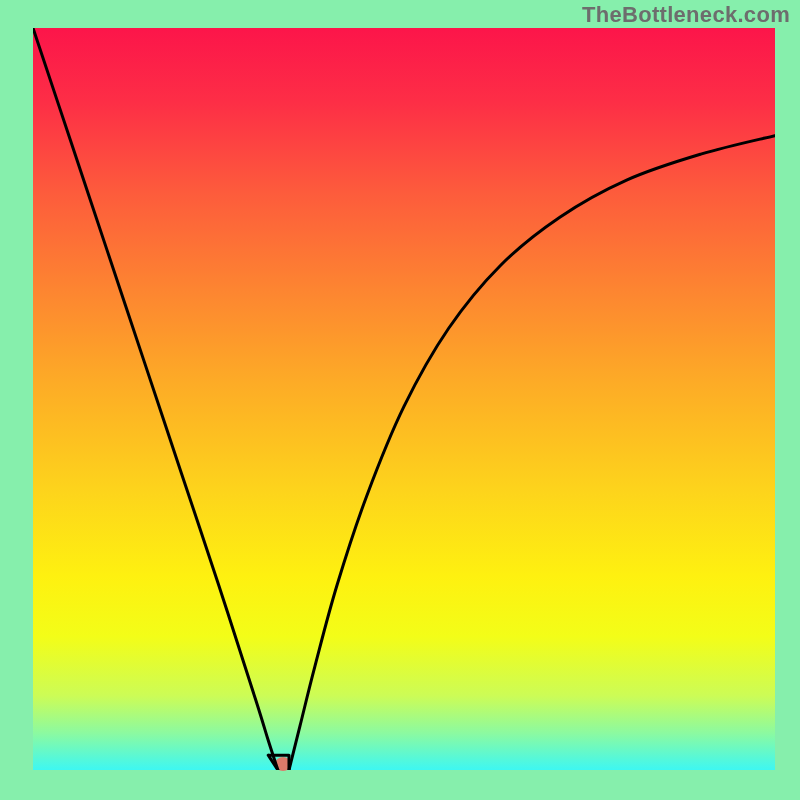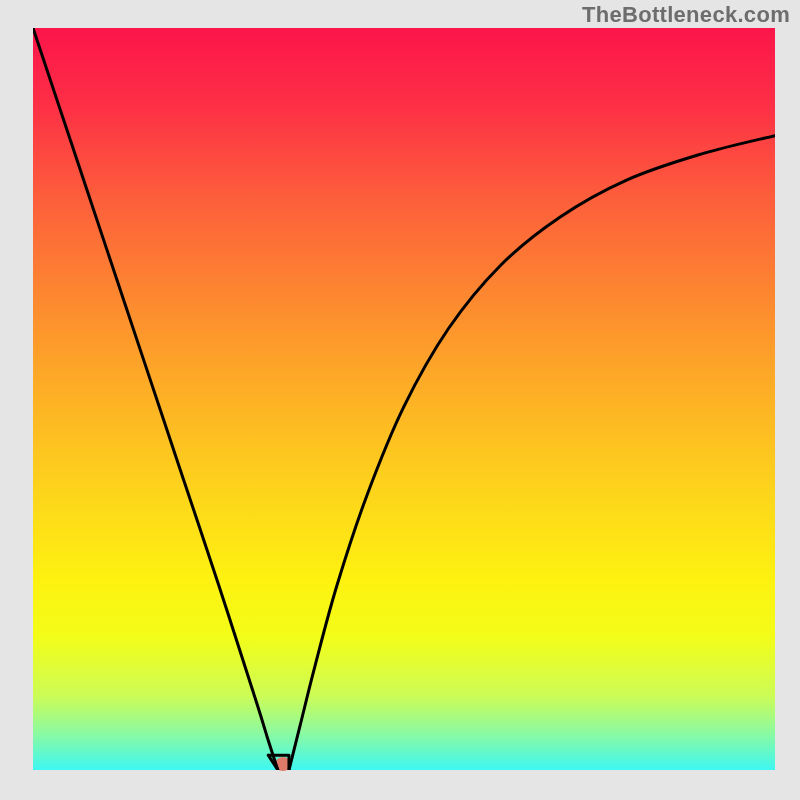--- a/index.html
+++ b/index.html
@@ -8,21 +8,21 @@
     width: 800px;
     height: 800px;
     background: #000;
     overflow: hidden;
     font-family: Arial, Helvetica, sans-serif;
   }
   .frame {
     position: relative;
     width: 800px;
     height: 800px;
-    background: #e5e5e5;
+    background: #86efac;
   }
   .watermark {
     position: absolute;
     top: 2px;
     right: 10px;
     color: #6d6d6d;
     font-size: 22px;
     font-weight: 600;
     letter-spacing: 0.3px;
     z-index: 3;

